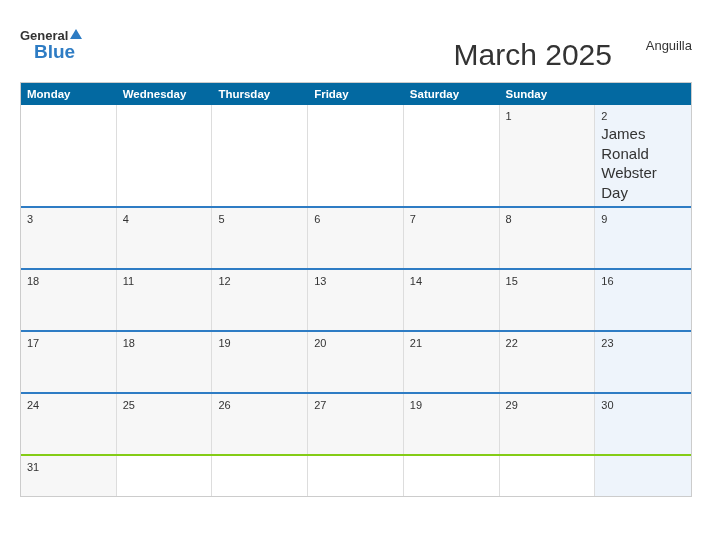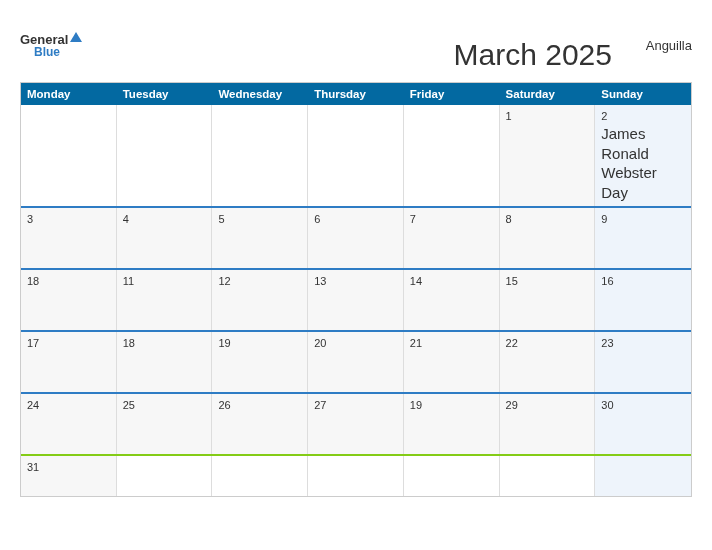--- a/index.html
+++ b/index.html
@@ -33,21 +33,21 @@
       flex-direction: column;
       align-items: flex-start;
       line-height: 1;
     }
     .logo-general {
       font-size: 13px;
       font-weight: bold;
       color: #333;
     }
     .logo-blue {
-      font-size: 12px;
+      font-size: 19px;
       font-weight: bold;
       color: #2e7cc4;
       padding-left: 14px;
     }
     .logo-triangle {
       display: inline-block;
       width: 0;
       height: 0;
       border-left: 6px solid transparent;
       border-right: 6px solid transparent;
@@ -156,21 +156,20 @@
       </div>
       <span class="logo-blue">Blue</span>
     </div>
     <div class="title">March 2025</div>
     <div class="region">Anguilla</div>
   </div>
 
   <div class="calendar">
     <div class="cal-header-row">
       <div class="cal-header-cell">Monday</div>
-      <div class="cal-header-cell">Tuesday</div>
       <div class="cal-header-cell">Wednesday</div>
       <div class="cal-header-cell">Thursday</div>
       <div class="cal-header-cell">Friday</div>
       <div class="cal-header-cell">Saturday</div>
       <div class="cal-header-cell">Sunday</div>
     </div>
     <div class="cal-body">
 
       <div class="cal-week" style="border-top:none;">
         <div class="cal-cell empty"></div>

